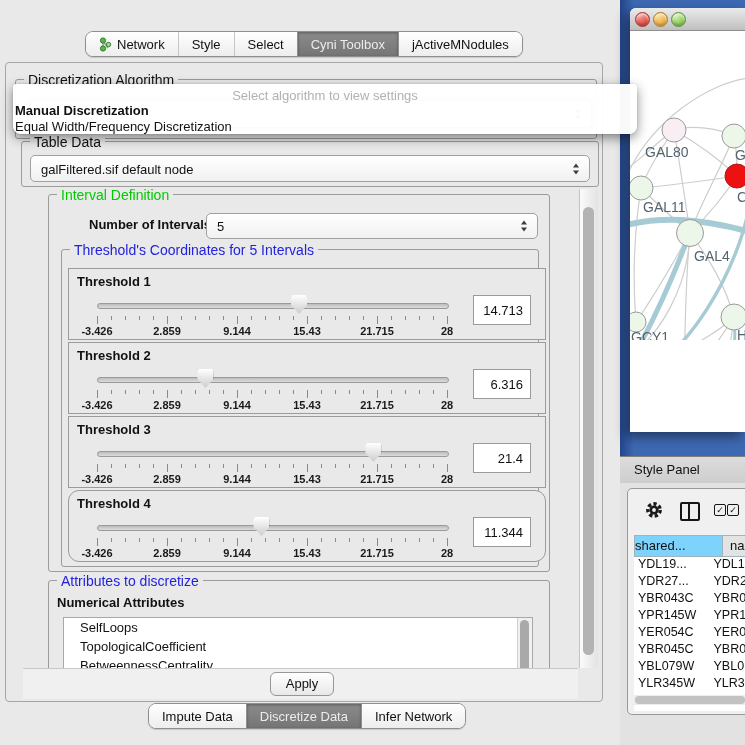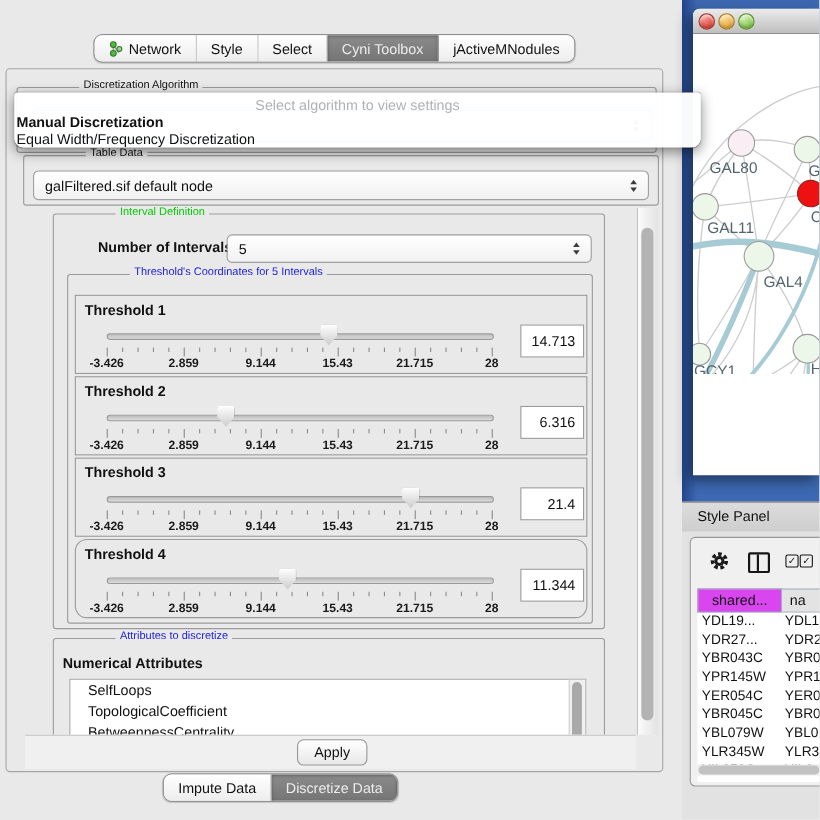--- a/index.html
+++ b/index.html
@@ -21,21 +21,21 @@
   .seg.dark{background:linear-gradient(#8b8b8b,#757575);color:#ececec;
     box-shadow:inset 0 1px 3px rgba(0,0,0,.35);}
   .seg.div-l{border-left:1px solid #c6c6c6;}
   .seg.hard-l{border-left:1px solid #8f8f8f;}
 
   
   .main-panel{left:5px;top:62px;width:596px;height:638px;background:#e9e9e9;
     border:1px solid #a6a6a6;border-radius:4px;}
   .groupbox{position:absolute;border:1px solid #9b9b9b;border-radius:3px;}
   .gtitle{position:absolute;top:-8px;left:8px;background:#e9e9e9;padding:0 4px;
-    font-size:10px;white-space:nowrap;margin-left:48px;}
+    font-size:14px;white-space:nowrap;}
   .gtitle.green{color:#00cc00;}
   .gtitle.blue{color:#2222dd;}
 
   .combo{position:absolute;background:linear-gradient(#ffffff,#f1f1f1);
     border:1px solid #a0a0a0;border-radius:5px;font-size:13px;}
   .combo .val{position:absolute;left:10px;top:50%;transform:translateY(-50%);}
   .spin{position:absolute;right:9px;top:50%;width:7px;height:11px;transform:translateY(-50%);}
   .spin::before{content:"";position:absolute;top:0;left:0;
     border-left:3.5px solid transparent;border-right:3.5px solid transparent;
     border-bottom:4px solid #3c3c3c;}
@@ -58,21 +58,21 @@
   .scroll-region{left:22px;top:188px;width:556px;height:480px;overflow:hidden;}
   .vscroll{left:579px;top:189px;width:18px;height:479px;
     background:linear-gradient(to right,#fbfbfb,#e3e3e3);border-left:1px solid #c4c4c4;}
   .vscroll .thumb{position:absolute;left:3px;top:18px;width:11px;height:448px;
     background:#b3b3b3;border-radius:6px;}
 
   .bold-label{position:absolute;font-weight:bold;font-size:13px;}
 
   
   .tpanel{position:absolute;left:6px;width:464px;height:70px;
-    border:1px solid #9b9b9b;background:#e9e9e9;}
+    border:1px solid #9b9b9b;background:#e9e9e9;padding-left:12px;}
   .tpanel .tlabel{position:absolute;left:8px;top:5px;font-weight:bold;}
   .slider-zone{position:absolute;left:28px;top:30px;width:350px;height:16px;}
   .slider-track{position:absolute;left:0;top:4px;width:100%;height:4px;border-radius:3px;
     background:linear-gradient(#bdbdbd,#dcdcdc);border:1px solid #9a9a9a;}
   .slider-thumb{position:absolute;top:-4px;width:16px;height:19px;transform:translateX(-50%);
     background:linear-gradient(#ffffff,#cccccc);
     clip-path:polygon(10% 0,90% 0,100% 14%,100% 52%,50% 100%,0 52%,0 14%);
     filter:drop-shadow(0 0 1px rgba(0,0,0,.6));}
   .slider-scale{position:absolute;left:28px;top:47px;width:350px;height:22px;}
   .slider-scale .tick{position:absolute;top:0;width:1px;height:4px;background:#8a8a8a;}
@@ -121,21 +121,21 @@
   .tbl-toolbar{position:absolute;left:0;top:0;width:100%;height:44px;}
   .cbx{position:absolute;top:15px;width:10px;height:10px;border:1.5px solid #151515;
     border-radius:2px;font-size:9px;line-height:10px;text-align:center;color:#151515;}
   .col-ico{position:absolute;left:52px;top:13px;width:16px;height:15px;
     border:2px solid #151515;border-radius:2px;}
   .col-ico::after{content:"";position:absolute;left:6px;top:0;width:2px;height:100%;
     background:#151515;}
   .tbl-header{position:absolute;left:6px;top:46px;height:22px;display:flex;}
   .hcell{box-sizing:border-box;border:1px solid #9fb3bb;font-size:13px;
     line-height:20px;overflow:hidden;white-space:nowrap;}
-  .hcell.c1{width:77px;background:#d946ef;text-align:center;}
+  .hcell.c1{width:89px;background:#7dd3fc;text-align:left;}
   .hcell.c2{width:40px;background:#e3e3e3;border-left:none;padding-left:7px;}
   .tbl-rows{position:absolute;left:6px;top:68px;width:112px;height:154px;background:#fff;}
   .trow{display:flex;height:17px;font-size:12.5px;}
   .trow .c1{width:77px;padding-left:4px;overflow:hidden;white-space:nowrap;}
   .trow .c2{width:35px;padding-left:4px;overflow:hidden;white-space:nowrap;}
   .hscroll{position:absolute;left:6px;top:206px;width:112px;height:10px;background:#ececec;}
   .hscroll .thumb{position:absolute;left:1px;top:1px;width:110px;height:8px;
     background:#c2c2c2;border-radius:4px;}
 </style>
 </head>
@@ -411,20 +411,23 @@
     <div class="apply-btn">Apply</div>
   </div>
 
   <div class="abs segctl" style="left:148px;top:703px;">
     <div class="seg">
         <span>Impute Data</span>
       </div>
     <div class="seg dark hard-l">
         <span>Discretize Data</span>
       </div>
+    <div class="seg hard-l">
+        <span>Infer Network</span>
+      </div>
   </div>
 
   <div class="abs desktop">
     <div class="net-window">
       <div class="net-titlebar">
         <span class="light" style="left:5px;background:radial-gradient(circle at 35% 30%,#f09490,#df453c 70%);border:1px solid #a33430;"></span>
         <span class="light" style="left:23px;background:radial-gradient(circle at 35% 30%,#f7d98d,#e8a63b 70%);border:1px solid #a97c22;"></span>
         <span class="light" style="left:41px;background:radial-gradient(circle at 35% 30%,#c9ecab,#82c64a 70%);border:1px solid #5c8f31;"></span>
       </div>
       <div class="net-canvas">

